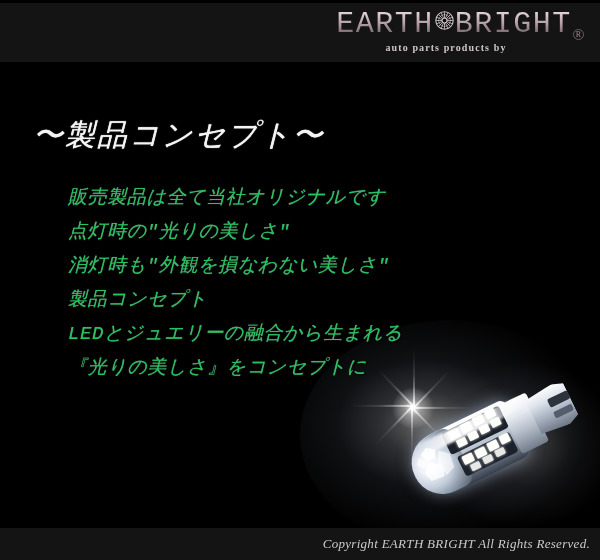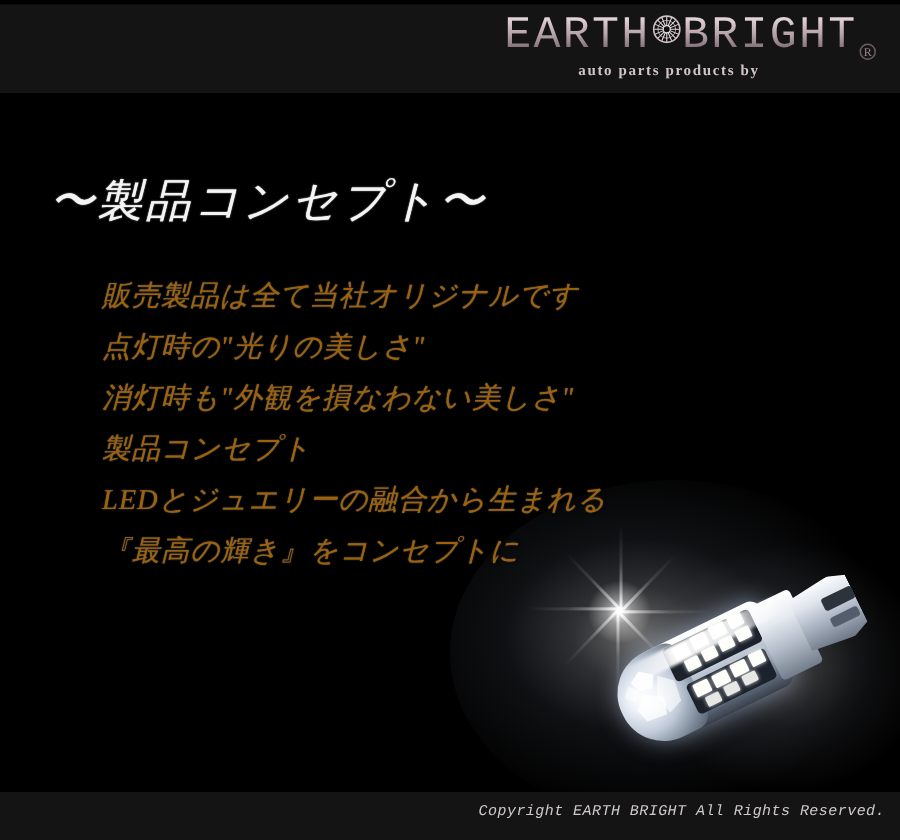--- a/index.html
+++ b/index.html
@@ -213,43 +213,43 @@
     white-space:nowrap;
   }
 
   
   #concept-body {
     position:absolute;
     left:68px; top:181px;
     width:430px;
   }
   #concept-body .line {
-    font-family:Liberation Serif, serif;
+    font-family:Liberation Mono, monospace;
     font-style:italic;
     font-size:19px;
     line-height:34px;
     letter-spacing:0.6px;
-    color:#a16207;
+    color:#22c55e;
     text-shadow:0 0 1px rgba(255,255,255,0.45), 1px 1px 2px rgba(0,0,0,0.95);
     white-space:nowrap;
   }
 
   
   #footer-band {
     position:absolute;
     left:0; top:528px;
     width:600px; height:32px;
     background:#141414;
   }
   #footer-copyright {
     position:absolute;
     right:10px; top:8px;
-    font-family:Liberation Mono, monospace;
+    font-family:Liberation Serif, serif;
     font-style:italic;
-    font-size:10px;
+    font-size:13px;
     letter-spacing:0.3px;
     color:#cfc9cb;
     white-space:nowrap;
   }
 </style>
 </head>
 <body>
 
 <div id="page">
 
@@ -330,20 +330,20 @@
   </div>
 
   <div id="concept-heading">〜製品コンセプト〜</div>
 
   <div id="concept-body">
     <div class="line">販売製品は全て当社オリジナルです</div>
     <div class="line">点灯時の"光りの美しさ"</div>
     <div class="line">消灯時も"外観を損なわない美しさ"</div>
     <div class="line">製品コンセプト</div>
     <div class="line">LEDとジュエリーの融合から生まれる</div>
-    <div class="line">『最高の輝き』をコンセプトに</div>
+    <div class="line">『光りの美しさ』をコンセプトに</div>
   </div>
 
   <div id="footer-band">
     <div id="footer-copyright">Copyright EARTH BRIGHT All Rights Reserved.</div>
   </div>
 
 </div>
 
 </body></html>

